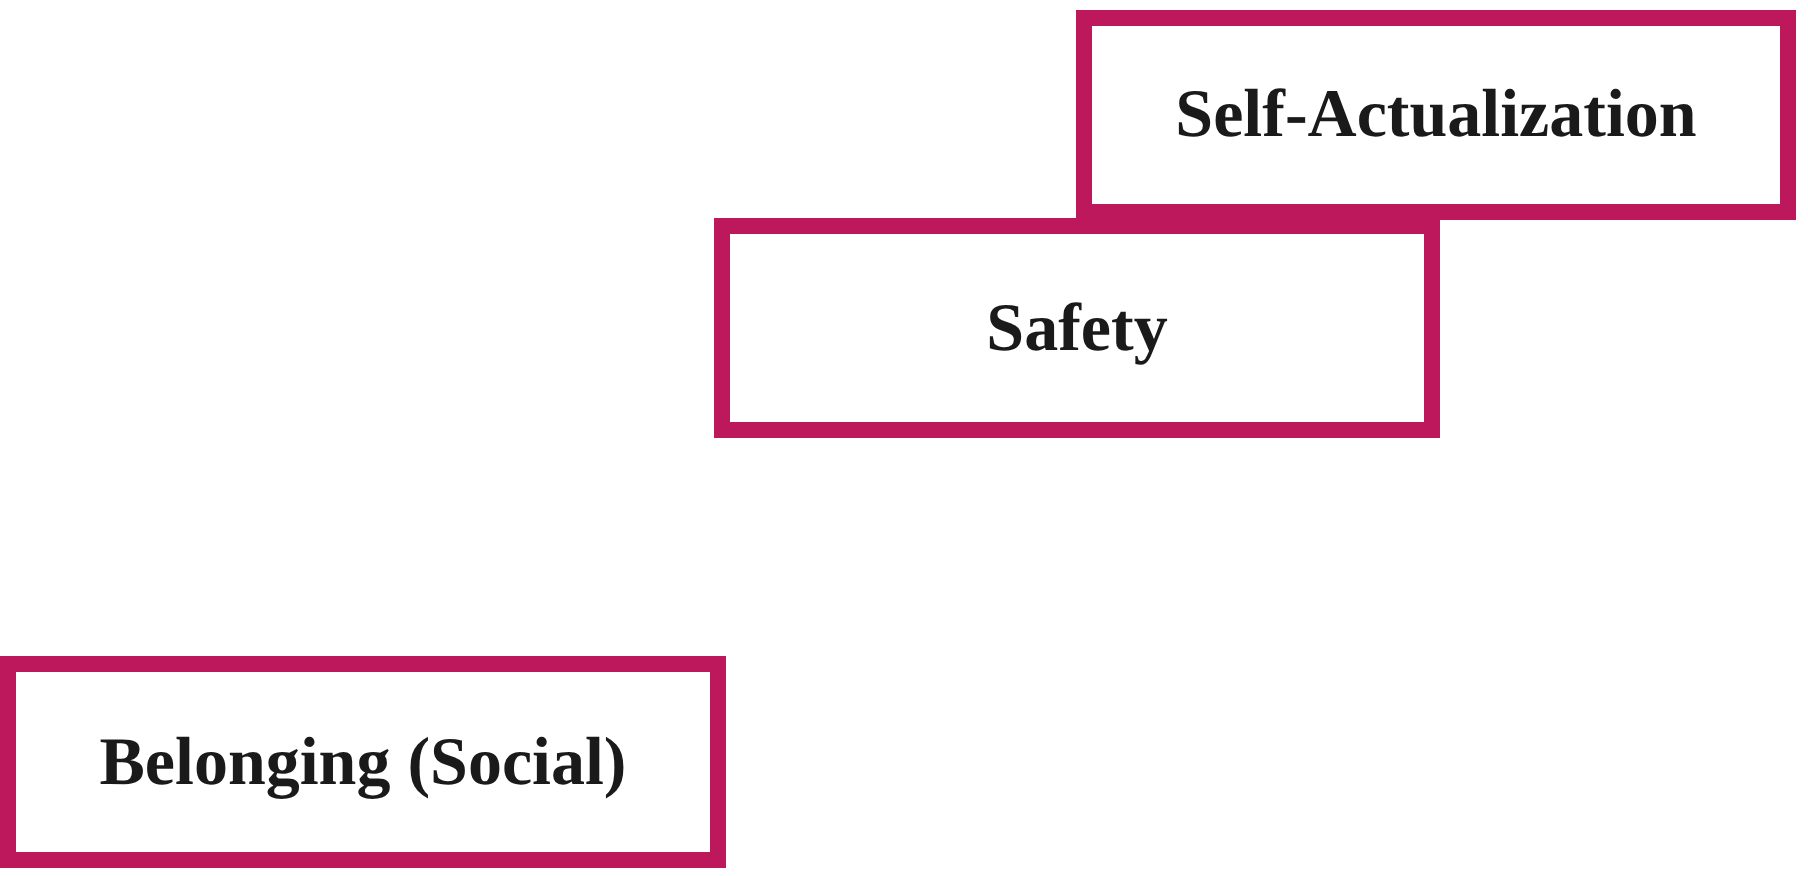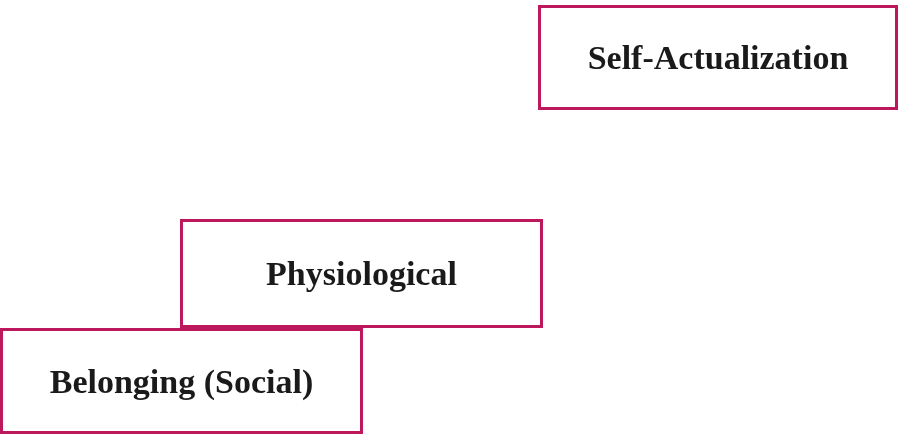--- a/index.html
+++ b/index.html
@@ -11,21 +11,21 @@
     position: relative;
     width: 904px;
     height: 438px;
     background: #ffffff;
     font-family: "Liberation Serif", "DejaVu Serif", serif;
     overflow: hidden;
   }
   .step-box {
     position: absolute;
     box-sizing: border-box;
-    border: 3px solid #be185d;
+    border: 8px solid #be185d;
     background: #ffffff;
     display: flex;
     flex-direction: row;
     align-items: center;
     justify-content: center;
     text-align: center;
   }
   .step-label {
     font-size: 34px;
     font-weight: bold;
@@ -41,22 +41,22 @@
 </style>
 </head>
 <body>
 
 <div class="canvas">
 
   <div class="step-box step-belonging">
     <div class="step-label">Belonging (Social)</div>
   </div>
 
-  <div class="step-box step-physiological">
-    <div class="step-label">Physiological</div>
+
+  <div class="step-box step-safety">
+    <div class="step-label">Safety</div>
   </div>
-
 
   <div class="step-box step-self-actualization">
     <div class="step-label">Self-Actualization</div>
   </div>
 
 </div>
 
 </body></html>

